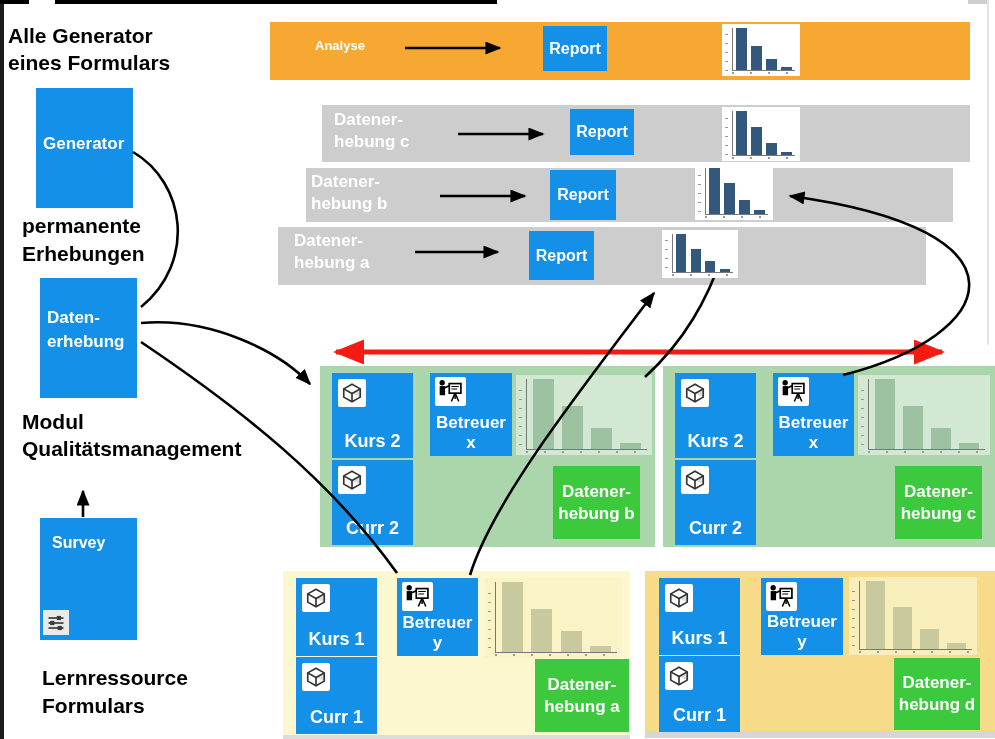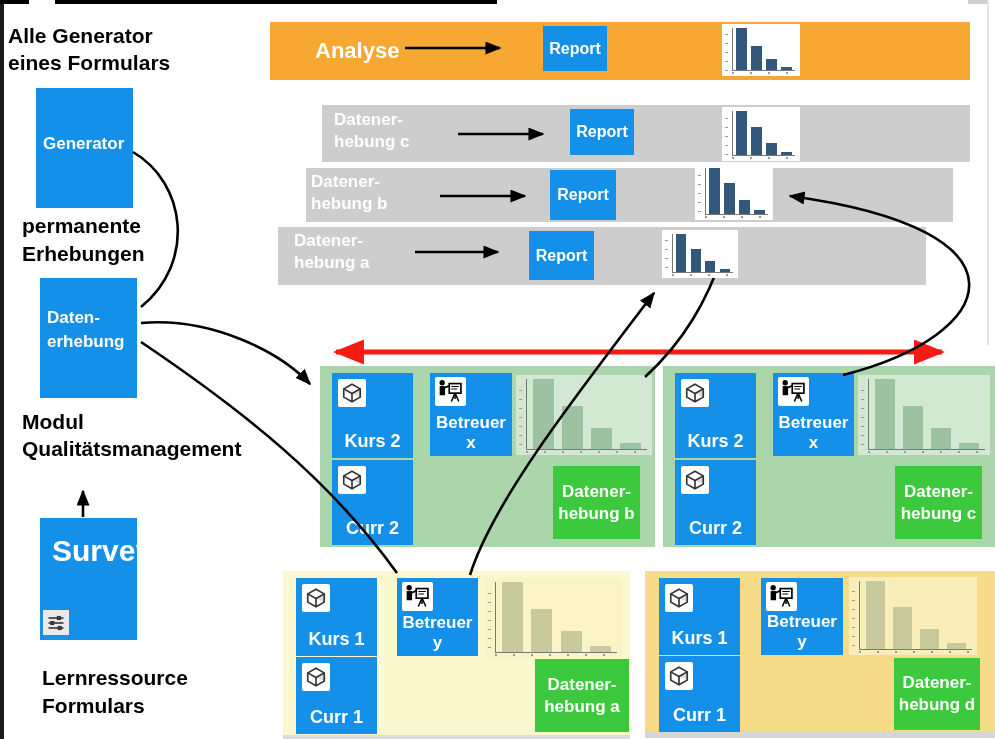--- a/index.html
+++ b/index.html
@@ -58,40 +58,40 @@
 
   <div class="abs bluebox" style="left:40px;top:278px;width:97px;height:120px">
     <div class="abs pre" style="left:7px;top:28px;font-size:17px;line-height:24px">Daten-
 erhebung</div>
   </div>
 
   <div class="abs heading pre" style="left:22px;top:408px;font-size:21px;line-height:27px;width:250px">Modul
 Qualitätsmanagement</div>
 
   <div class="abs bluebox" style="left:40px;top:518px;width:97px;height:122px">
-    <div class="abs" style="left:12px;top:16px;font-size:30px">Survey</div>
+    <div class="abs" style="left:12px;top:16px;font-size:16px">Survey</div>
     <div class="abs" style="left:3px;bottom:5px;width:26px;height:25px;background:#EAEAEA;display:flex;align-items:center;justify-content:center">
       <svg width="20" height="20" viewBox="0 0 24 24">
         <g stroke="#3a3a3a" stroke-width="2">
           <line x1="3" y1="6" x2="21" y2="6"></line>
             <line x1="3" y1="12" x2="21" y2="12"></line>
             <line x1="3" y1="18" x2="21" y2="18"></line>
         </g>
         <rect x="13" y="3.5" width="5" height="5" fill="#3a3a3a"></rect>
         <rect x="5" y="9.5" width="5" height="5" fill="#3a3a3a"></rect>
         <rect x="14" y="15.5" width="5" height="5" fill="#3a3a3a"></rect>
       </svg>
     </div>
   </div>
 
   <div class="abs heading pre" style="left:42px;top:664px;font-size:21px;line-height:28px">Lernressource
 Formulars</div>
 
   <div class="abs" style="left:270px;top:22px;width:700px;height:58px;background:var(--orange);z-index:2"></div>
-  <div class="abs" style="left:315px;top:38px;font-size:22px;color:#fff;z-index:3">Analyse</div>
+  <div class="abs" style="left:315px;top:38px;font-size:13px;color:#fff;z-index:3">Analyse</div>
   <div class="abs bluebox report" style="left:543px;top:26px;width:64px;height:45px">
     <span>Report</span>
   </div>
   <div class="thumb" style="left: 722px; top: 24px; width: 78px; height: 52px; background: rgb(255, 255, 255);">
       <i class="yticks"></i>
       <div class="plot">
         <b style="height: 100%; background: rgb(51, 88, 124);"></b>
         <b style="height: 58%; background: rgb(51, 88, 124);"></b>
         <b style="height: 27%; background: rgb(51, 88, 124);"></b>
         <b style="height: 8%; background: rgb(51, 88, 124);"></b>

